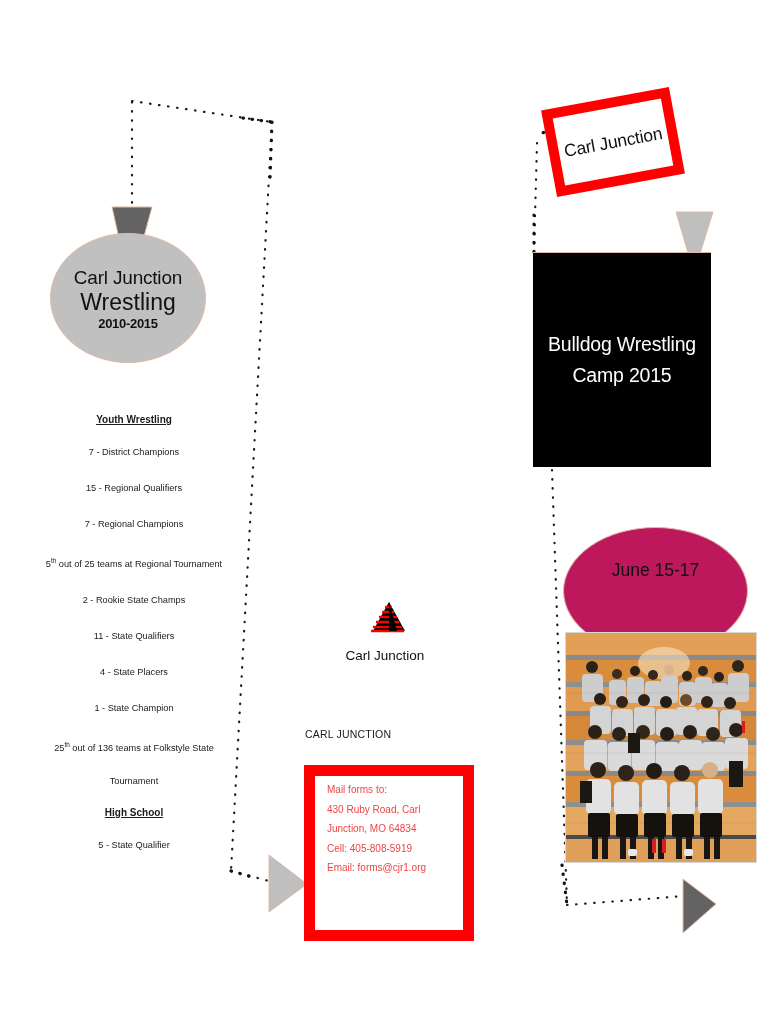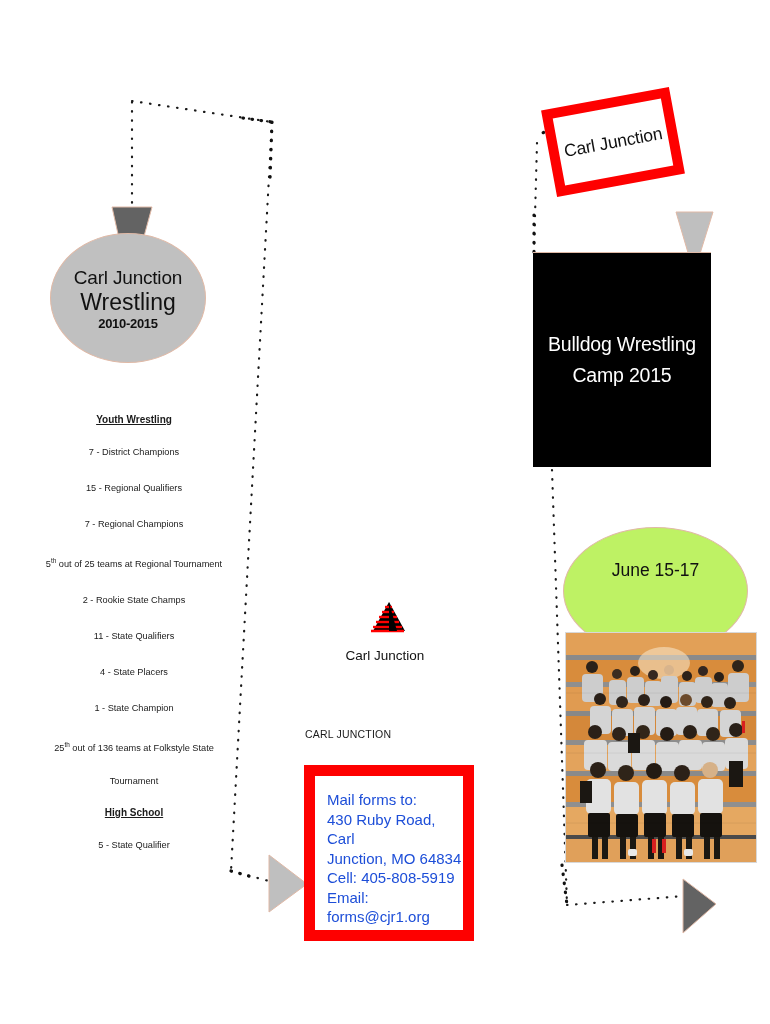--- a/index.html
+++ b/index.html
@@ -90,24 +90,24 @@
     letter-spacing: 0.2px;
   }
   .mail-box {
     position: absolute;
     left: 304px; top: 765px;
     width: 170px; height: 176px;
     background: #ffffff;
     border: 11px solid #fe0000;
   }
   .mail-box-inner {
-    padding: 14px 0 0 12px;
-    font-size: 15px;
+    padding: 4px 0 0 12px;
+    font-size: 10px;
     line-height: 19.5px;
-    color: #1d4ed8;
+    color: #ef4444;
   }
 
   
   .cj-rot-box {
     position: absolute;
     left: 548px; top: 98px;
     width: 130px; height: 88px;
     background: #ffffff;
     border: 10px solid #fe0000;
     transform: rotate(-10.5deg);
@@ -132,21 +132,21 @@
   .black-box .bl1, .black-box .bl2 {
     color: #ffffff;
     font-size: 19.5px;
     line-height: 31px;
     letter-spacing: -0.2px;
   }
   .gray-oval {
     position: absolute;
     left: 563px; top: 527px;
     width: 185px; height: 128px;
-    background: #bef264;
+    background: #be185d;
     border: 1px solid #e0b9a6;
     border-radius: 50%;
   }
   .gray-oval span {
     position: absolute;
     left: 0; top: 32px; width: 100%;
     text-align: center;
     font-size: 17.5px;
     color: #111111;
   }

